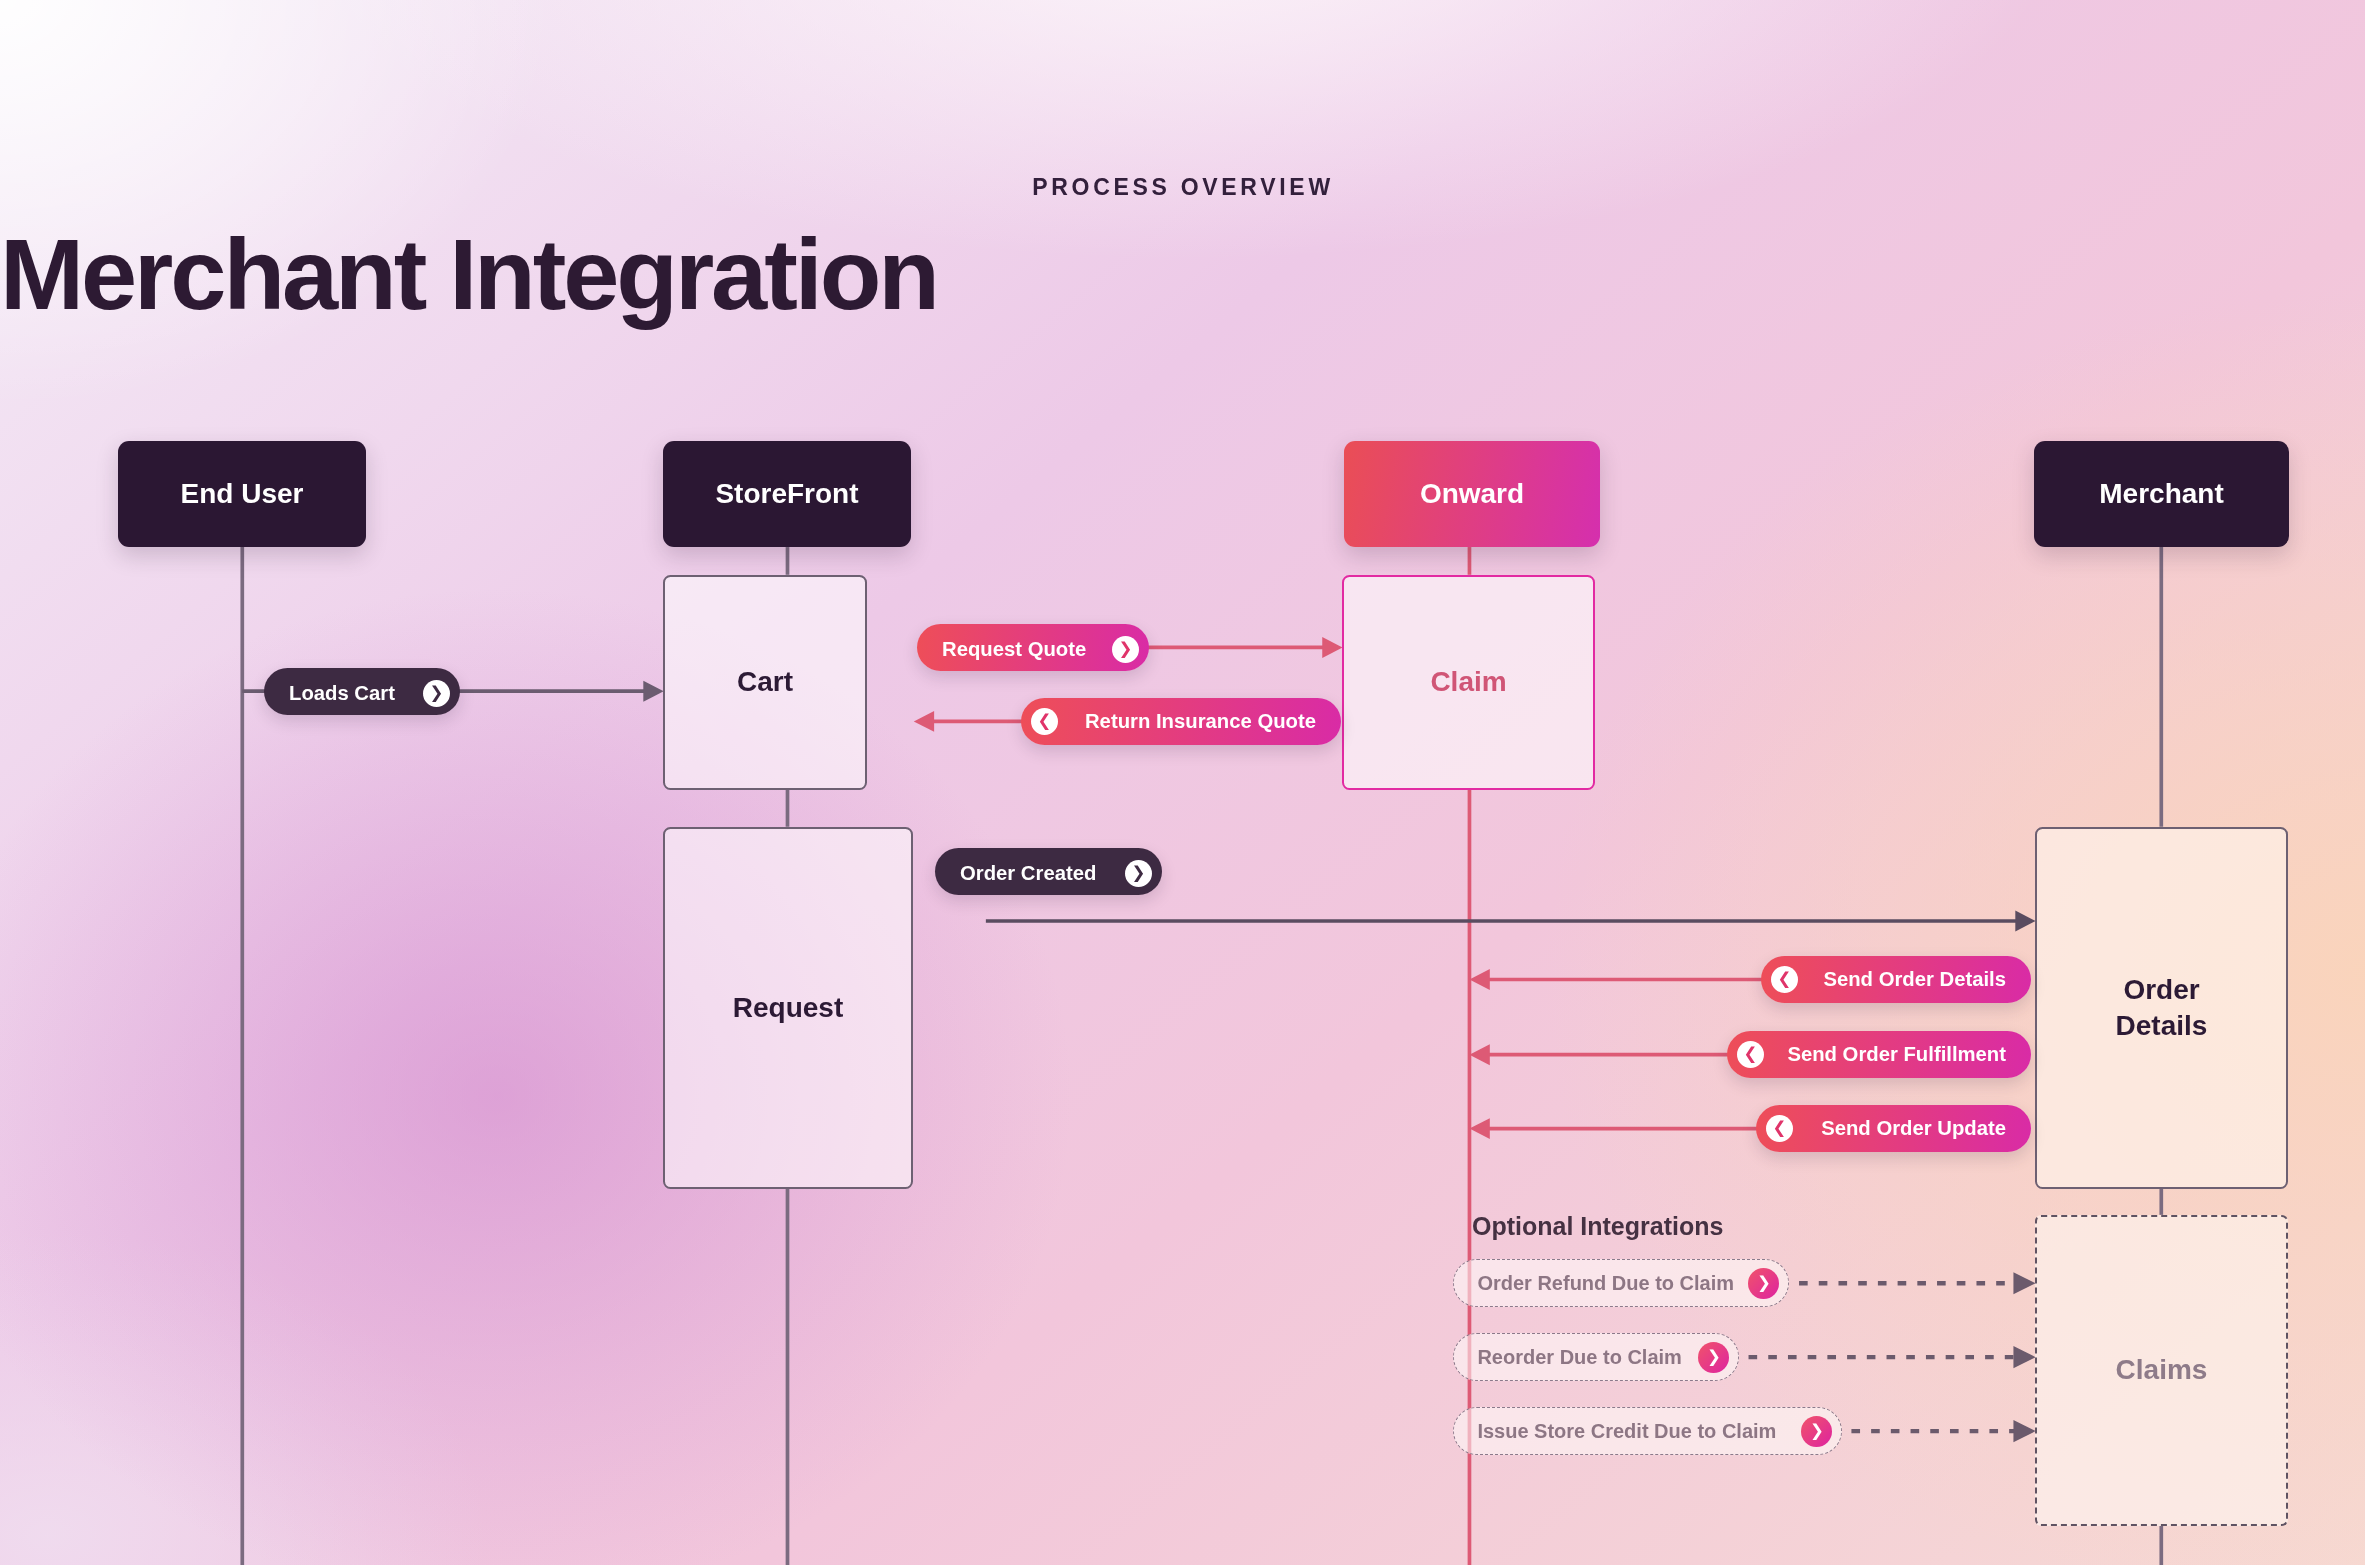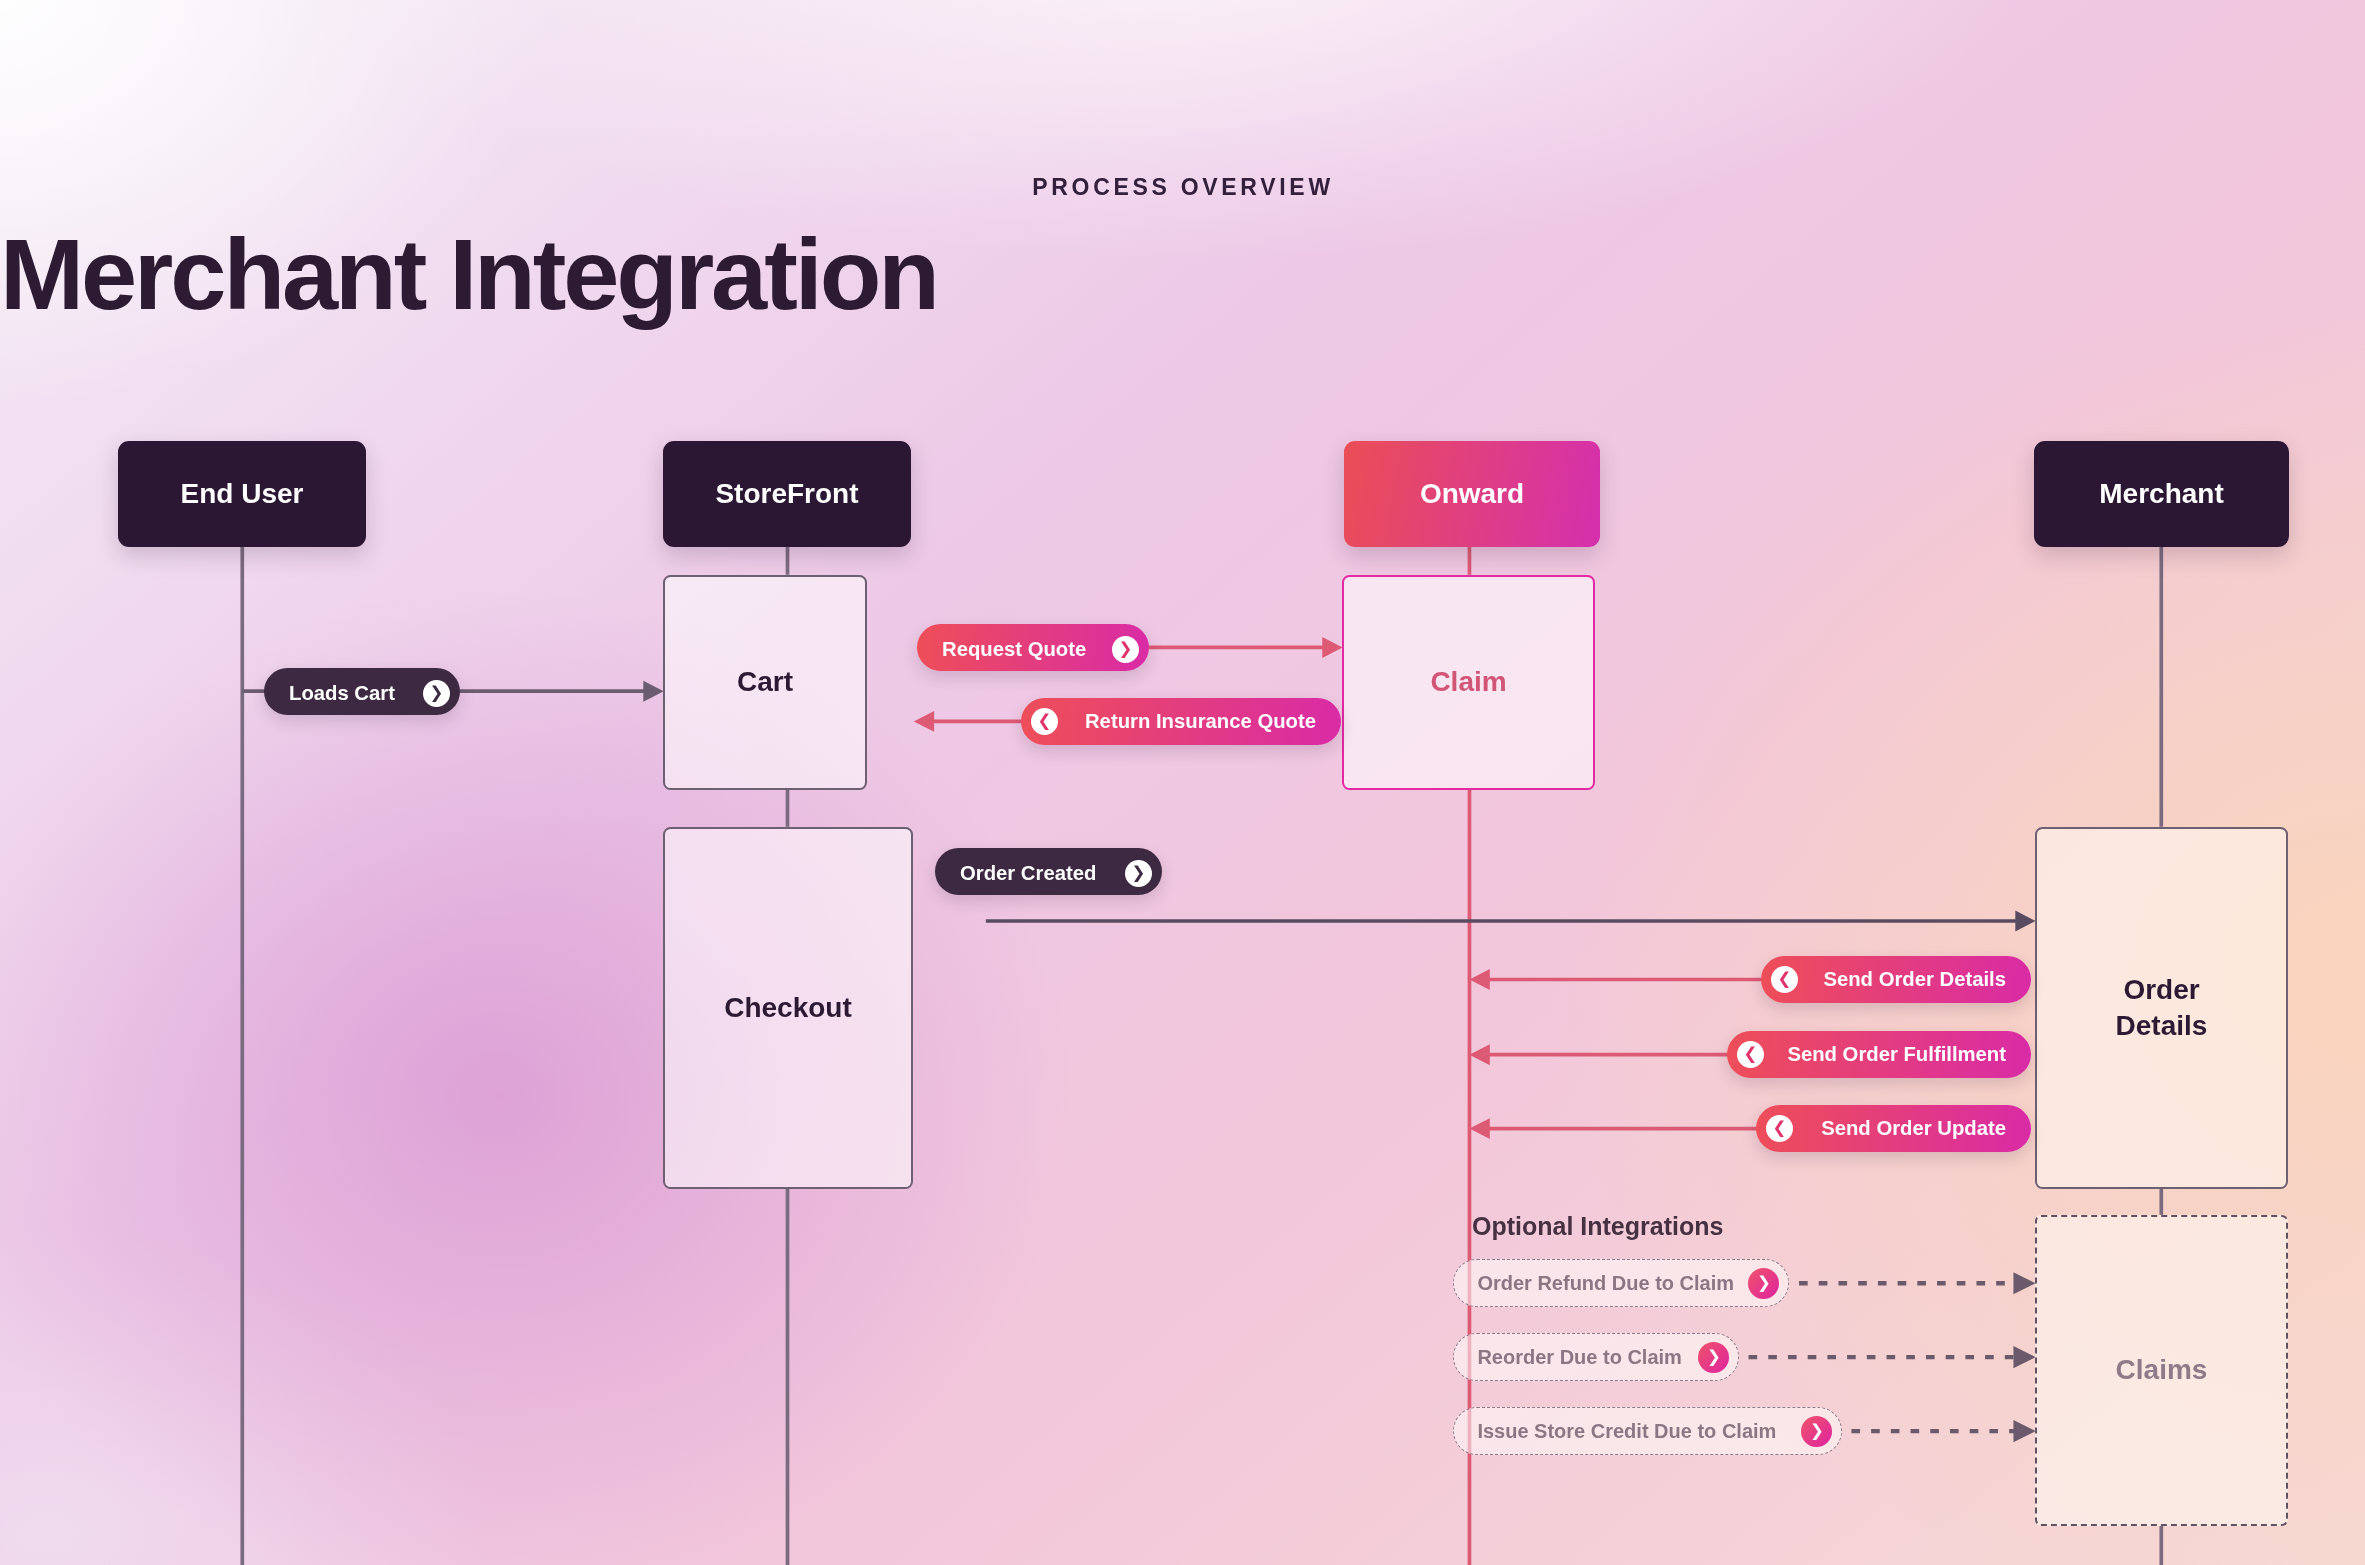--- a/index.html
+++ b/index.html
@@ -160,21 +160,21 @@
     <span>Onward</span>
   </div>
   <div class="lane-header" style="left:2034px; width:255px;">
     <span>Merchant</span>
   </div>
 
   <div class="node" style="left:663px; top:575px; width:204px; height:215px;">
     <span>Cart</span>
   </div>
   <div class="node" style="left:663px; top:827px; width:250px; height:362px;">
-    <span>Checkout</span>
+    <span>Request</span>
   </div>
   <div class="node quotes" style="left:1342px; top:575px; width:253px; height:215px;">
     <span>Claim</span>
   </div>
   <div class="node claims" style="left:2035px; top:1215px; width:253px; height:311px;">
     <span>Claims</span>
   </div>
   <div class="node order-details" style="left:2035px; top:827px; width:253px; height:362px;">
     <span class="wrap">Order Details</span>
   </div>

